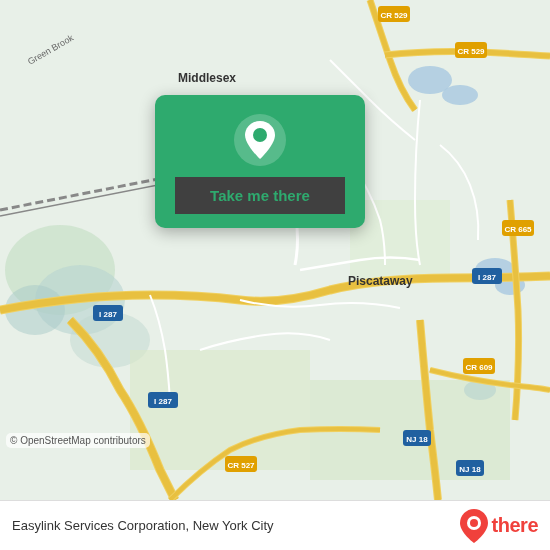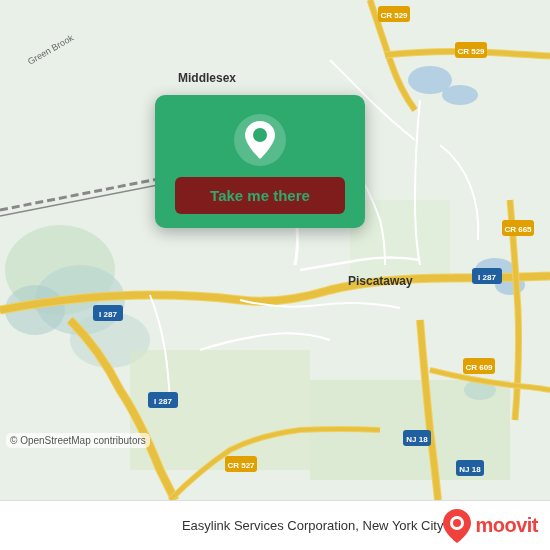--- a/index.html
+++ b/index.html
@@ -43,40 +43,40 @@
       box-shadow: 0 4px 16px rgba(0,0,0,0.3);
     }
 
     #pin-icon {
       width: 54px;
       height: 54px;
       margin-bottom: 10px;
     }
 
     #take-me-there-btn {
-      background: #7f1d1d;
+      background: #404040;
       color: #2eaa6e;
       border: none;
-      border-radius: 6px;
+      border-radius: 0;
       padding: 10px 28px;
       font-size: 15px;
       font-weight: 600;
       cursor: pointer;
       width: 100%;
       text-align: center;
     }
 
     
     #bottom-bar {
       width: 550px;
       height: 50px;
       background: white;
       display: flex;
       align-items: center;
-      justify-content: flex-end;
+      justify-content: space-between;
       padding: 0 12px;
       border-top: 1px solid #ddd;
     }
 
     #location-info {
       font-size: 13px;
       color: #333;
       font-weight: 500;
     }
 
@@ -226,15 +226,15 @@
 <div id="bottom-bar">
   <span id="location-info">Easylink Services Corporation, New York City</span>
 
   <div id="moovit-logo">
 
     <svg id="moovit-pin" viewBox="0 0 28 34" xmlns="http://www.w3.org/2000/svg">
       <path d="M14 0 C6.3 0 0 6.3 0 14 C0 24 14 34 14 34 C14 34 28 24 28 14 C28 6.3 21.7 0 14 0 Z" fill="#f0413c"></path>
       <circle cx="14" cy="14" r="7" fill="white"></circle>
       <circle cx="14" cy="14" r="4" fill="#f0413c"></circle>
     </svg>
-    <span id="moovit-text">moovit</span>
+    <span id="moovit-text">there</span>
   </div>
 </div>
 
 </body></html>

